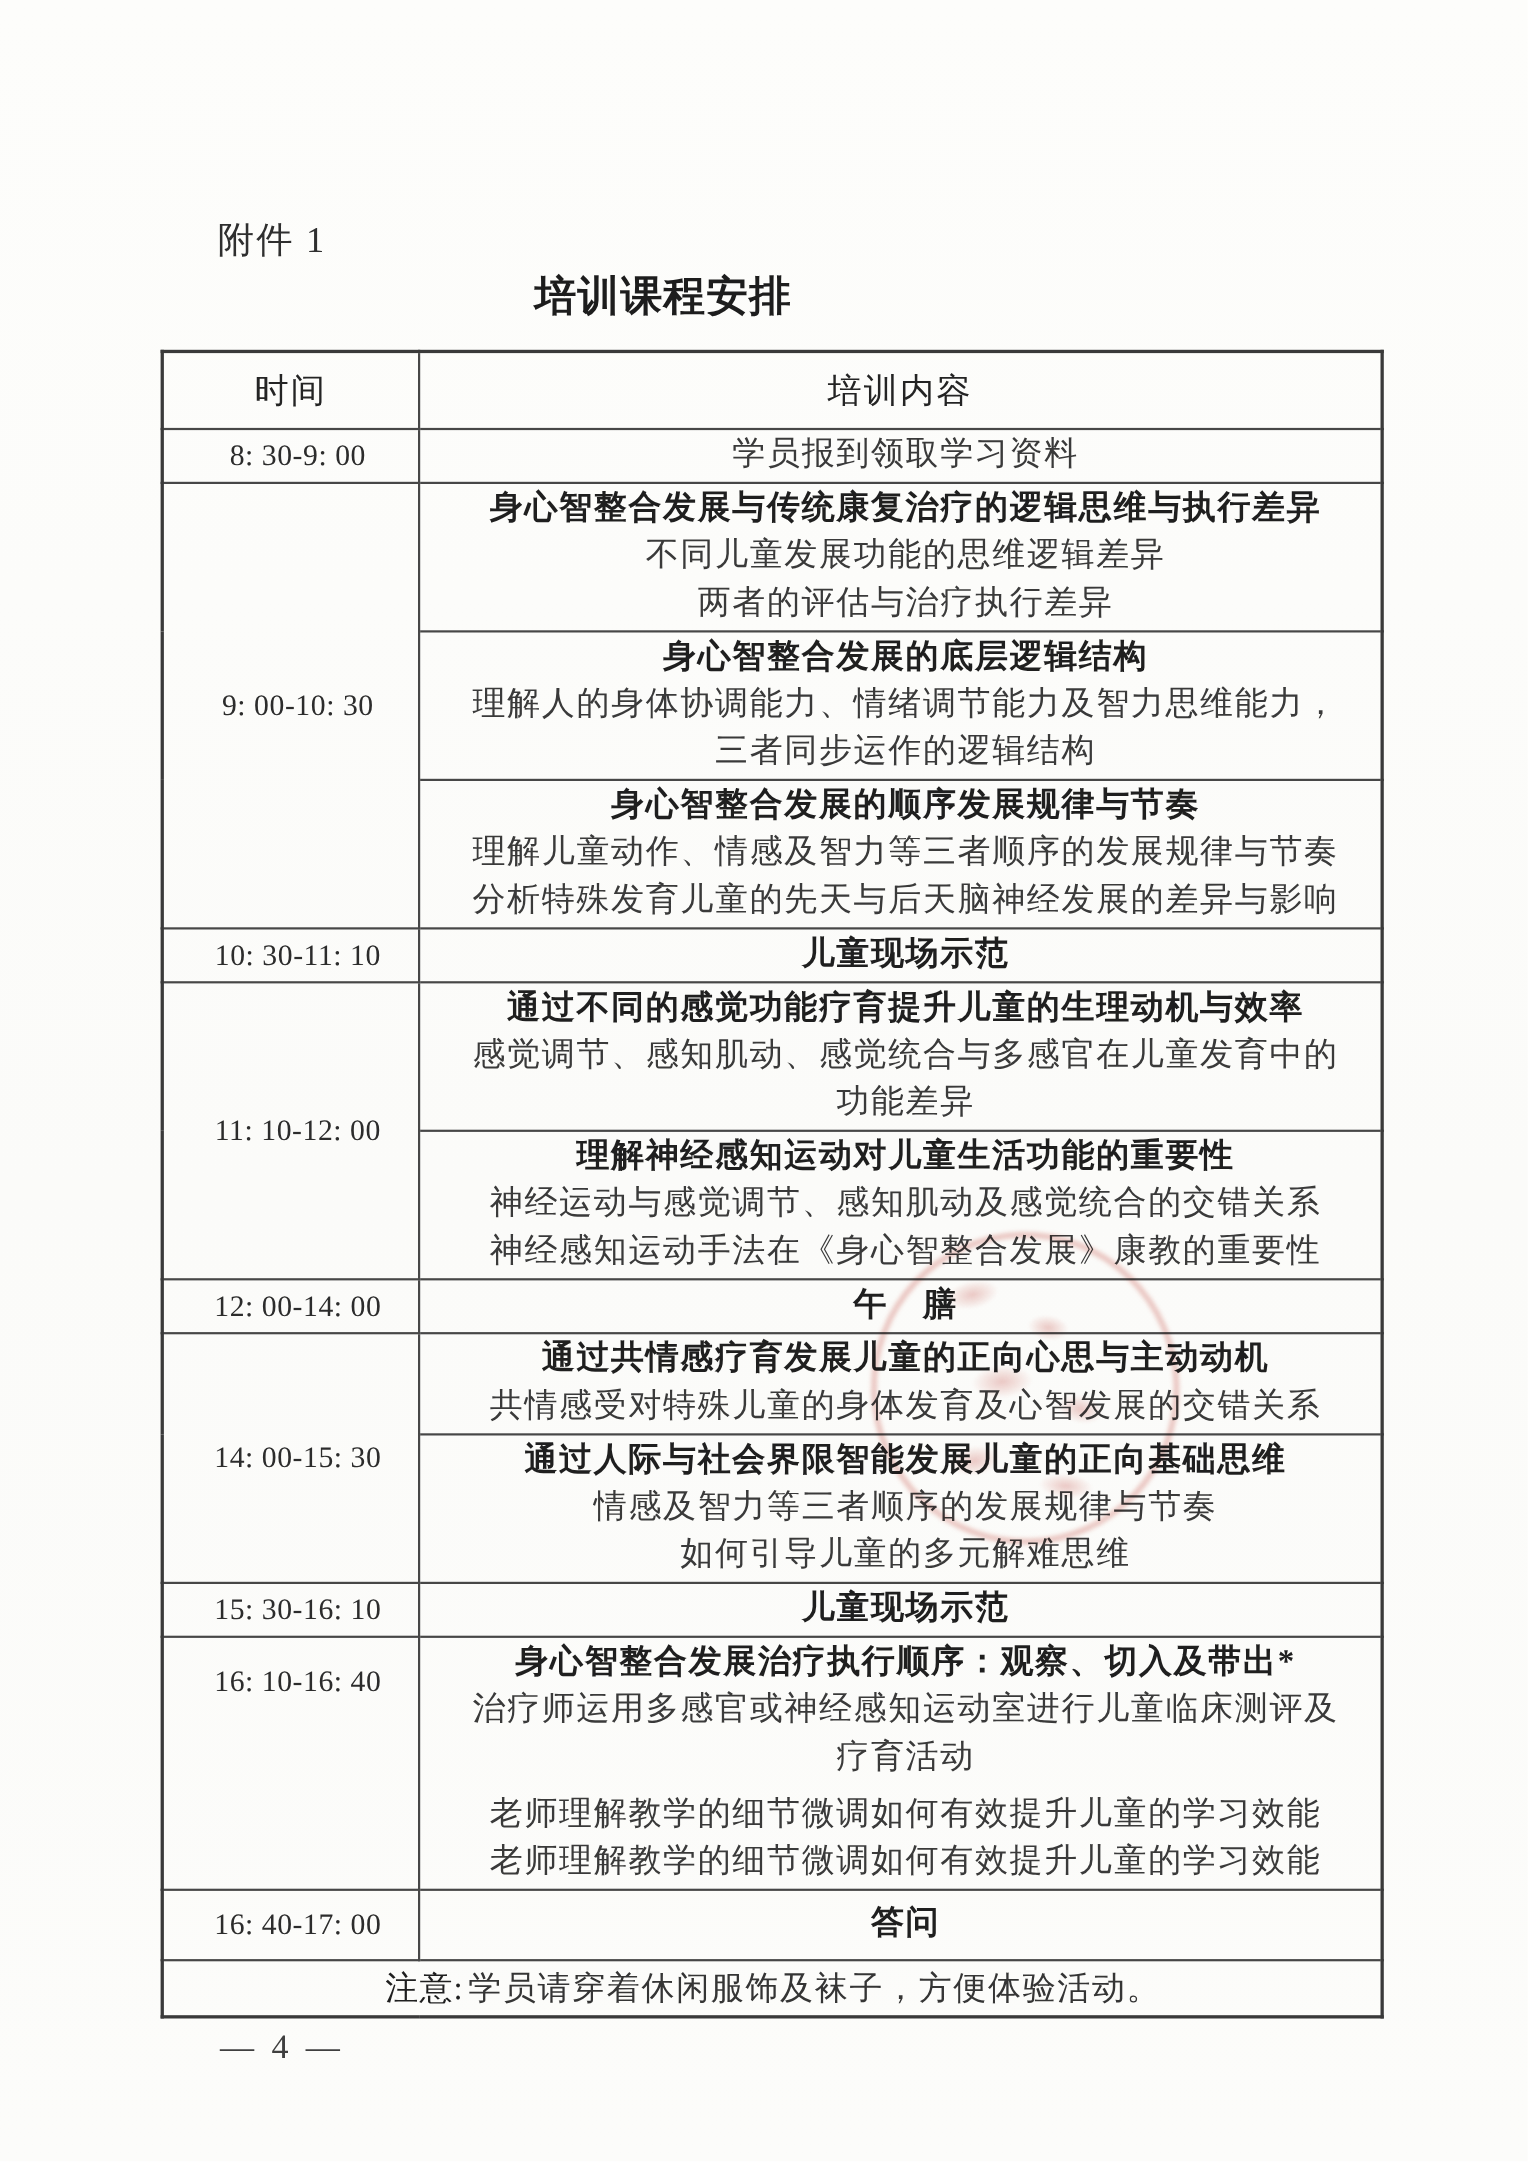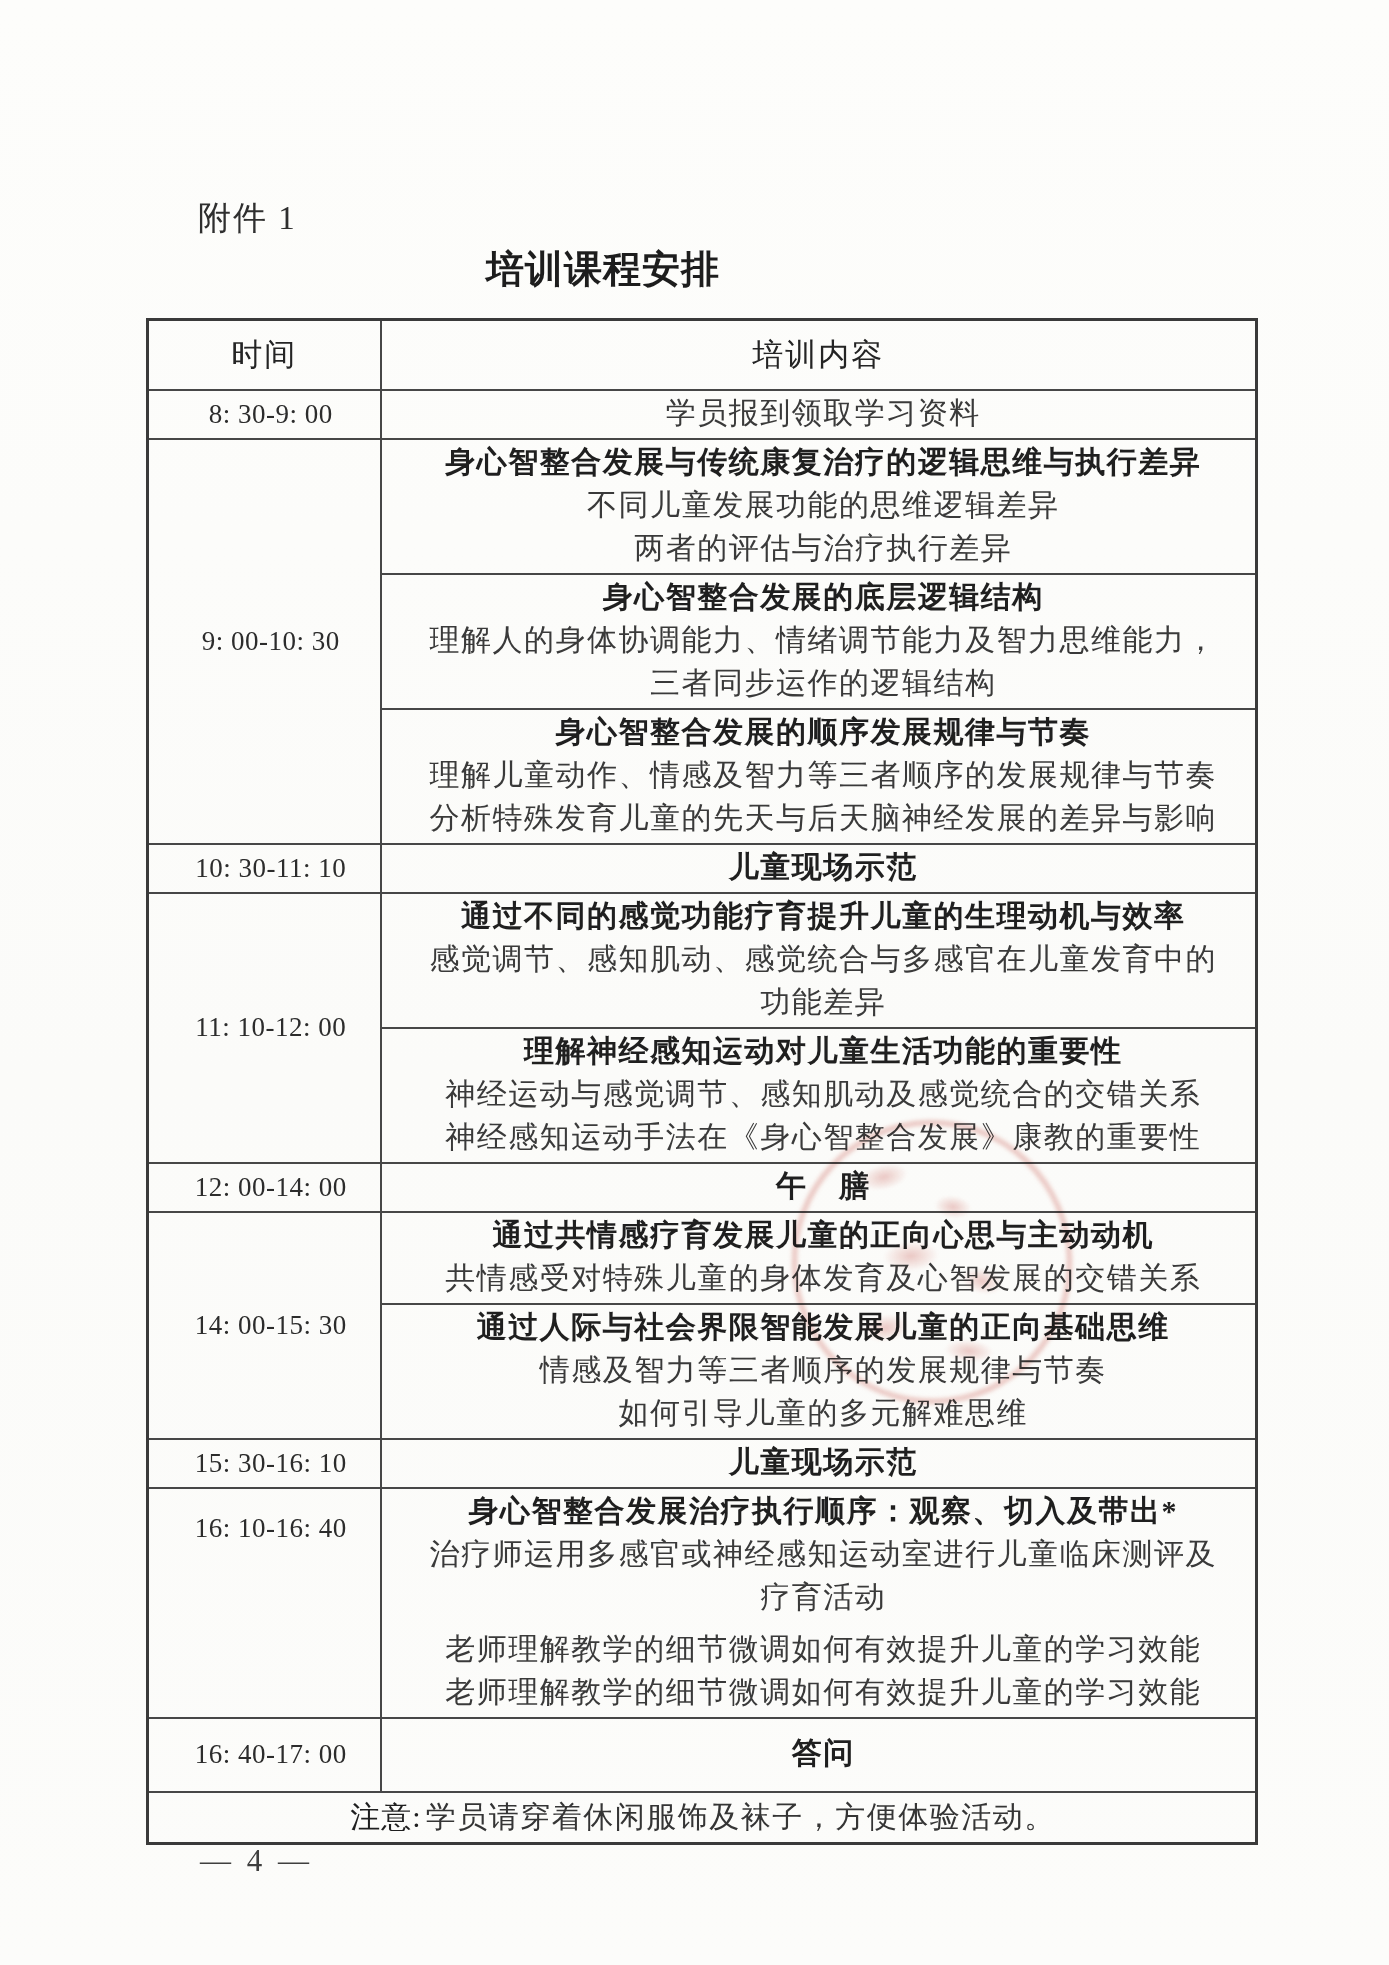--- a/index.html
+++ b/index.html
@@ -42,21 +42,21 @@
   td.content{padding:0 12px 4px 22px;font-family:Liberation Serif, serif;}
   .h{font-size:30px;line-height:43px;font-weight:bold;color:#1f1f1f;letter-spacing:1.5px;}
   .ln{font-size:30px;line-height:43px;font-weight:normal;color:#3a3a3a;letter-spacing:1.5px;}
   .gap-top{margin-top:9px;}
   td.note-cell{padding:4px 12px 4px 14px;}
   .note-label{font-size:30px;font-weight:normal;color:#1f1f1f;letter-spacing:1px;}
   .note-text{font-size:30px;color:#353535;letter-spacing:1.5px;}
   
   .rh70{height:70px}.rh45{height:45px}.rh130{height:130px}.rh128{height:128px}
   .rh44{height:44px}.rh123{height:123px}.rh47{height:47px}.rh86{height:86px}
-  .rh129{height:129px}.rh220{height:220px}.rh62{height:74px}.rh48{height:48px}
+  .rh129{height:129px}.rh220{height:220px}.rh62{height:64px}.rh48{height:48px}
   .page-number{
     position:absolute;left:200px;top:1843px;
     font-size:31px;color:#3f3f3f;letter-spacing:4px;
   }
   
   .stamp{
     position:absolute;left:786px;top:1114px;width:292px;height:296px;
     mix-blend-mode:multiply;pointer-events:none;
   }
   .stamp .ring{

